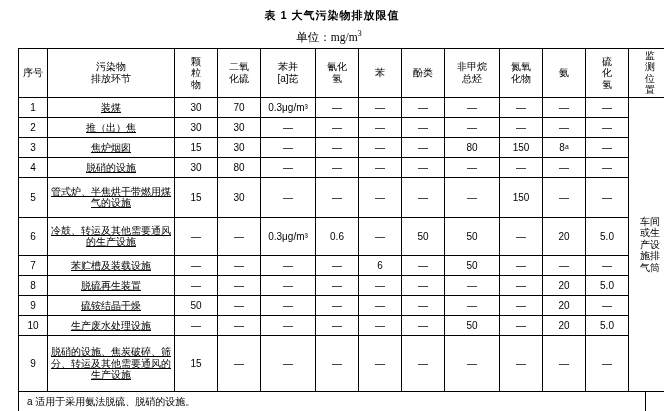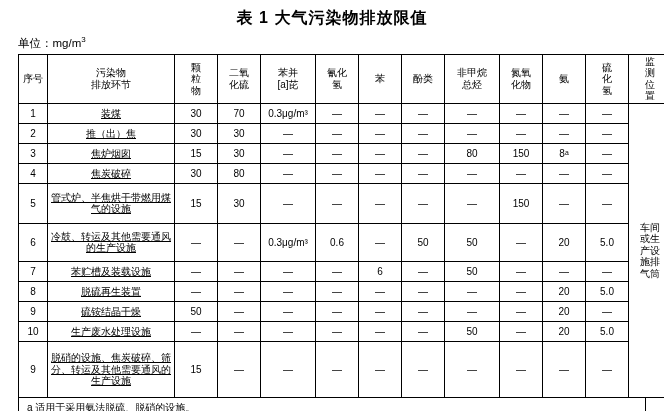--- a/index.html
+++ b/index.html
@@ -16,33 +16,33 @@
   }
   .page {
     width: 664px;
     height: 411px;
     position: relative;
     box-sizing: border-box;
     padding: 0 18px;
   }
   .title {
     text-align: center;
-    font-size: 16px;
+    font-size: 11px;
     font-weight: bold;
     letter-spacing: 1px;
     padding-top: 8px;
     padding-bottom: 6px;
     font-family: "Liberation Sans", sans-serif;
   }
   .unit-line {
-    text-align: left;
+    text-align: center;
     font-size: 11.5px;
     padding-right: 6px;
     padding-bottom: 3px;
-    font-family: Liberation Sans, sans-serif;
+    font-family: Liberation Serif, serif;
   }
   .unit-line sup {
     font-size: 8px;
     vertical-align: super;
   }
   table.main {
     border-collapse: collapse;
     width: 628px;
     table-layout: fixed;
     font-family: "Liberation Sans", sans-serif;
@@ -213,21 +213,21 @@
         <td>—</td>
         <td>—</td>
         <td>80</td>
         <td>150</td>
         <td>8ᵃ</td>
         <td>—</td>
       </tr>
 
       <tr style="height:20px;">
         <td>4</td>
-        <td class="src-cell">焦炭破碎</td>
+        <td class="src-cell">脱硝的设施</td>
         <td>30</td>
         <td>80</td>
         <td>—</td>
         <td>—</td>
         <td>—</td>
         <td>—</td>
         <td>—</td>
         <td>—</td>
         <td>—</td>
         <td>—</td>

